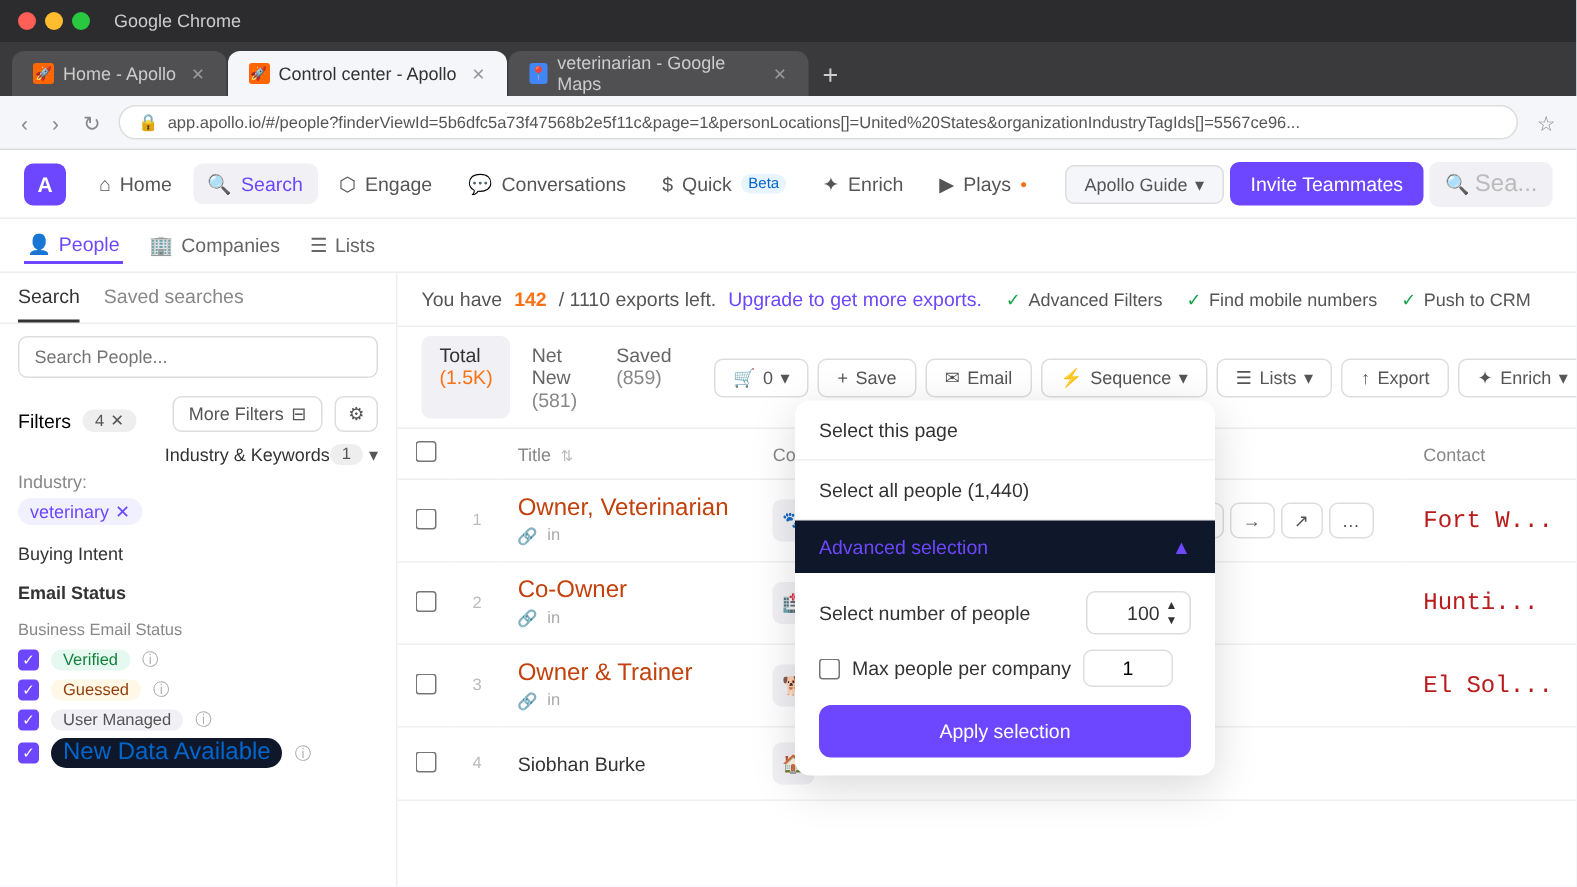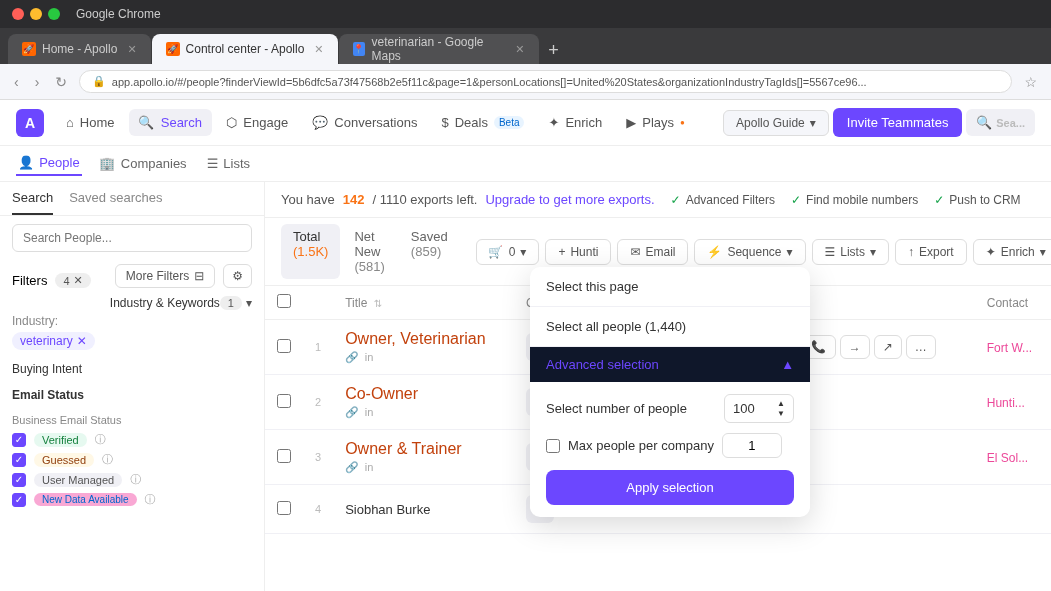--- a/index.html
+++ b/index.html
@@ -65,21 +65,21 @@
 
     .sidebar-filter-item { padding: 4px 12px; font-size: 12px; color: #555; cursor: pointer; }
 
     .status-section { padding: 8px 12px; }
     .status-label { font-size: 11px; color: #888; margin-bottom: 6px; }
     .status-row { display: flex; align-items: center; gap: 8px; margin-bottom: 5px; font-size: 12px; }
     .status-checkbox { width: 14px; height: 14px; border: 1px solid #ddd; border-radius: 3px; }
     .status-badge-green { background: #e6f9f0; color: #15803d; border-radius: 10px; padding: 1px 8px; font-size: 11px; }
     .status-badge-yellow { background: #fff8e6; color: #92400e; border-radius: 10px; padding: 1px 8px; font-size: 11px; }
     .status-badge-gray { background: #f0f0f5; color: #555; border-radius: 10px; padding: 1px 8px; font-size: 11px; }
-    .status-badge-blue { background: #f9a8d4; color: #0066cc; border-radius: 10px; padding: 1px 8px; font-size: 10px; }
+    .status-badge-blue { background: #0f172a; color: #0066cc; border-radius: 10px; padding: 1px 8px; font-size: 16px; }
     .info-icon { color: #aaa; font-size: 11px; }
 
     
     .content { flex: 1; display: flex; flex-direction: column; overflow: hidden; position: relative; }
     .content-header { padding: 10px 16px; background: white; border-bottom: 1px solid #eee; font-size: 13px; color: #555; display: flex; align-items: center; gap: 8px; }
     .content-header .count { color: #f97316; font-weight: 600; }
     .content-header .upgrade { color: #6c47ff; font-weight: 500; cursor: pointer; }
     .checks { display: flex; gap: 16px; align-items: center; margin-left: 8px; font-size: 12px; color: #555; }
     .check-item { display: flex; align-items: center; gap: 5px; }
     .check-green { color: #16a34a; }
@@ -118,21 +118,21 @@
     .company-cell { display: flex; align-items: center; }
     .link-icons { display: flex; gap: 6px; margin-top: 3px; }
     .link-icon { font-size: 11px; color: #aaa; cursor: pointer; }
     .action-cell { display: flex; align-items: center; gap: 4px; }
     .small-btn { border: 1px solid #ddd; background: white; border-radius: 6px; padding: 4px 10px; font-size: 12px; cursor: pointer; color: #555; display: flex; align-items: center; gap: 4px; white-space: nowrap; }
     .small-btn-purple { border: 1px solid #ddd; background: white; border-radius: 6px; padding: 4px 10px; font-size: 12px; cursor: pointer; color: #6c47ff; display: flex; align-items: center; gap: 4px; white-space: nowrap; }
     .icon-btn { border: 1px solid #ddd; background: white; border-radius: 6px; padding: 4px 8px; font-size: 12px; cursor: pointer; color: #555; }
     .select-all-checkbox { width: 14px; height: 14px; cursor: pointer; }
     .col-checkbox { width: 14px; height: 14px; }
     .sort-icon { color: #bbb; font-size: 10px; margin-left: 3px; }
-    .location-text { color: #ec4899; font-size: 12px; }
+    .location-text { color: #b91c1c; font-size: 16px; font-family: Liberation Mono, monospace; }
   </style>
 </head>
 <body>
 
 <div class="browser-chrome">
   <div class="traffic-lights">
     <div class="tl tl-red"></div>
     <div class="tl tl-yellow"></div>
     <div class="tl tl-green"></div>
   </div>
@@ -182,21 +182,21 @@
   <div class="nav-item">
     <span>⬡</span>
     <span>Engage</span>
   </div>
   <div class="nav-item">
     <span>💬</span>
     <span>Conversations</span>
   </div>
   <div class="nav-item">
     <span>$</span>
-    <span>Deals</span>
+    <span>Quick</span>
     <span class="badge">Beta</span>
   </div>
   <div class="nav-item">
     <span>✦</span>
     <span>Enrich</span>
   </div>
   <div class="nav-item">
     <span>▶</span>
     <span>Plays</span>
     <span style="color:#f97316; font-size:8px;">●</span>
@@ -204,21 +204,21 @@
   <div class="spacer"></div>
   <button class="action-btn" style="border:1px solid #ddd; background:#f5f6fa; font-size:12px;">
     <span>Apollo Guide</span>
     <span>▾</span>
   </button>
   <button class="invite-btn">
     <span>Invite Teammates</span>
   </button>
   <div class="search-icon-right">
     <span>🔍</span>
-    <span style="font-size:11px; color:#bbb;font-weight:bold;">Sea...</span>
+    <span style="font-size:16px; color:#bbb;">Sea...</span>
   </div>
 </div>
 
 <div class="sub-nav">
   <div class="sub-nav-item active">
     <span>👤</span>
     <span>People</span>
   </div>
   <div class="sub-nav-item">
     <span>🏢</span>
@@ -359,21 +359,21 @@
       </div>
       <div style="flex:1;"></div>
       <div class="toolbar-actions">
         <button class="action-btn">
           <span>🛒</span>
           <span>0</span>
           <span>▾</span>
         </button>
         <button class="action-btn">
           <span>+</span>
-          <span>Hunti</span>
+          <span>Save</span>
         </button>
         <button class="action-btn">
           <span>✉</span>
           <span>Email</span>
         </button>
         <button class="action-btn">
           <span>⚡</span>
           <span>Sequence</span>
           <span>▾</span>
         </button>
@@ -560,21 +560,21 @@
           <span>Select all people (1,440)</span>
         </div>
         <div class="advanced-header">
           <span>Advanced selection</span>
           <span>▲</span>
         </div>
         <div class="advanced-body">
           <div class="adv-row">
             <span>Select number of people</span>
             <div class="adv-input">
-              <span style="flex:1; text-align:left;">100</span>
+              <span style="flex:1; text-align:right;">100</span>
               <div style="display:flex; flex-direction:column; gap:1px;">
                 <span style="font-size:8px; cursor:pointer;">▲</span>
                 <span style="font-size:8px; cursor:pointer;">▼</span>
               </div>
             </div>
           </div>
           <div class="adv-checkbox-row">
             <input type="checkbox" class="adv-checkbox" style="">
             <span>Max people per company</span>
             <input type="text" class="adv-input-small" style="width: 60px;" value="1">

